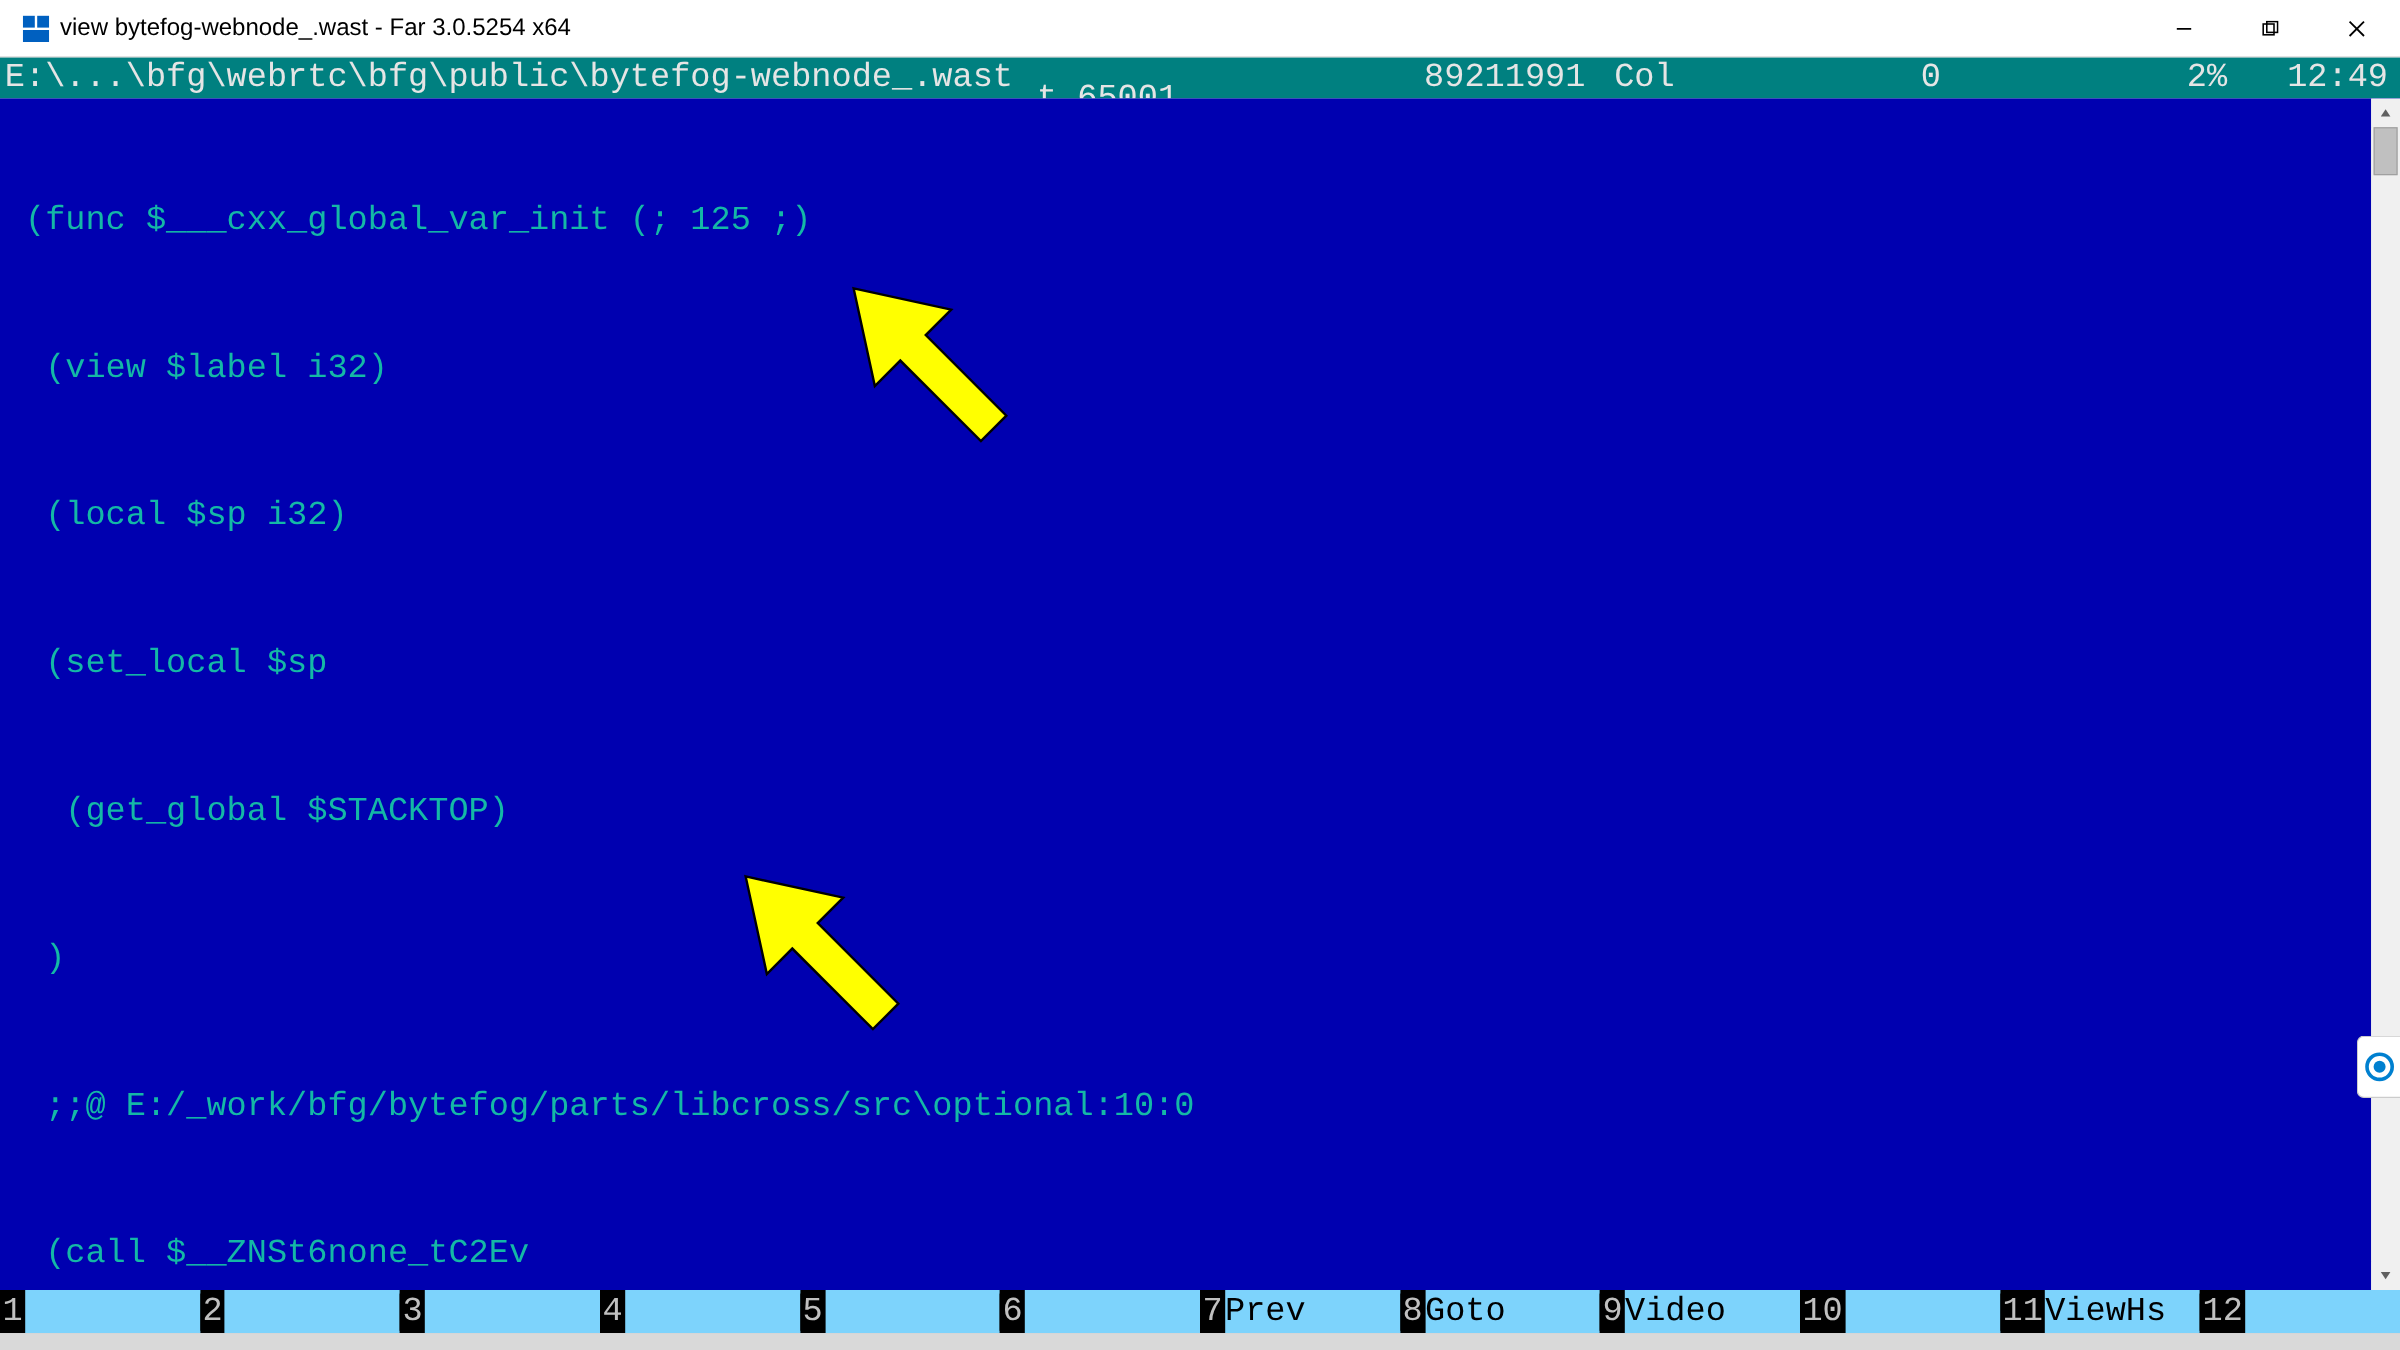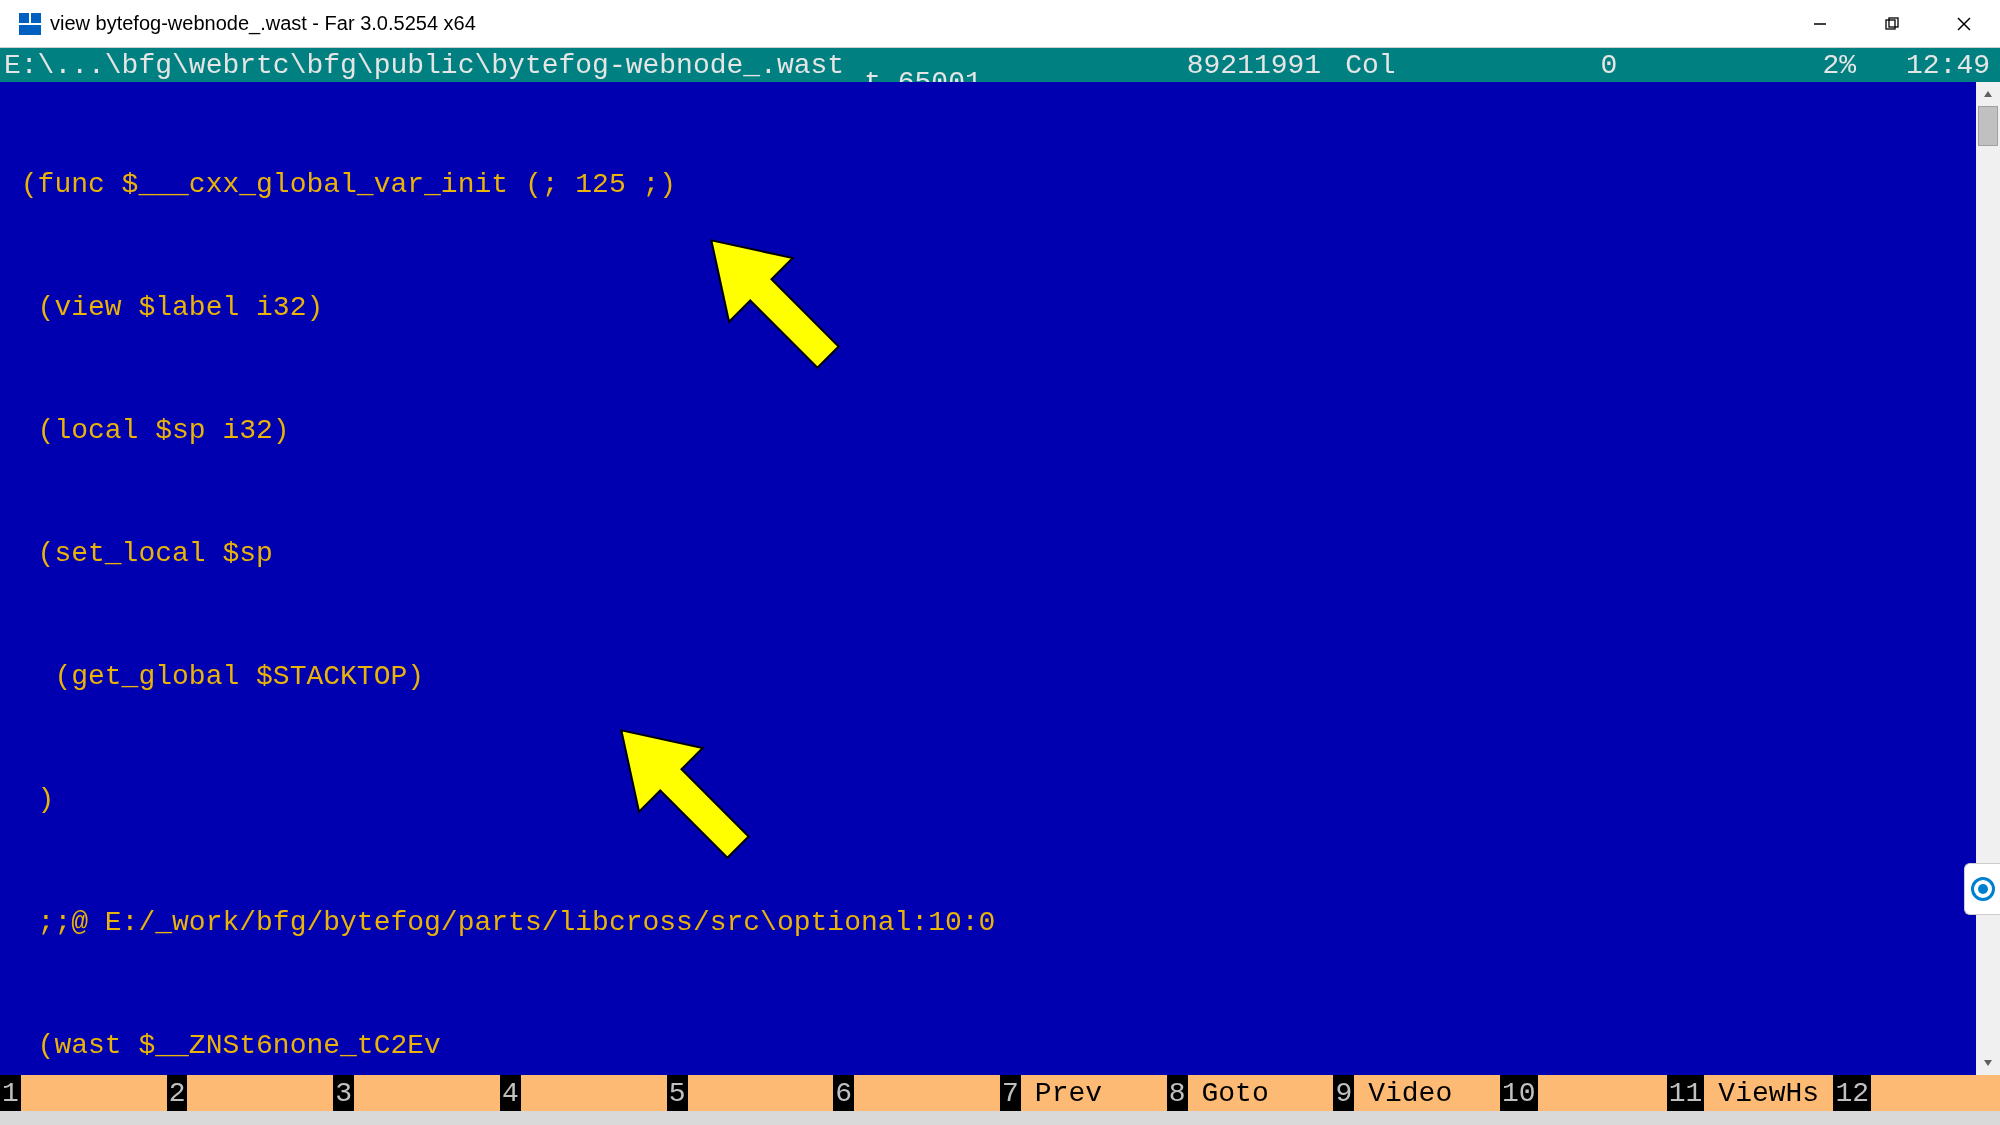--- a/index.html
+++ b/index.html
@@ -48,21 +48,21 @@
     padding: 0 4px;
     white-space: pre;
   }
   .statusbar .path { flex: 0 0 auto; }
   .statusbar .spacer { flex: 1; }
   .statusbar .seg { margin-left: 40px; }
   
   .content {
     flex: 1;
     background: #0000b0;
-    color: #eab308;
+    color: #14b8a6;
     font-size: 28px;
     line-height: 41px;
     padding: 0 4px;
     position: relative;
     overflow: hidden;
     white-space: pre;
   }
   .content .line { display: block; }
   
   .scrollbar {
@@ -104,21 +104,21 @@
     overflow: hidden;
   }
   .keycell {
     flex: 1;
     display: flex;
     align-items: center;
     height: 100%;
     white-space: pre;
   }
   .keynum { color: #c0c0c0; background: #000; padding: 0 2px; }
-  .keylabel { background: #fdba74; color: #000; flex: 1; height: 100%; display: flex; align-items: center; padding-left: 14px; }
+  .keylabel { background: #7dd3fc; color: #000; flex: 1; height: 100%; display: flex; align-items: center; padding-left: 0; }
   
   .overlay-badge {
     position: absolute;
     right: 0;
     bottom: 160px;
     width: 36px;
     height: 52px;
     background: #fff;
     border: 1px solid #ccc;
     border-right: none;
@@ -202,21 +202,21 @@
   </div>
 
   <div class="content">
     <span class="line"> (func $___cxx_global_var_init (; 125 ;)</span>
     <span class="line">  (view $label i32)</span>
     <span class="line">  (local $sp i32)</span>
     <span class="line">  (set_local $sp</span>
     <span class="line">   (get_global $STACKTOP)</span>
     <span class="line">  )</span>
     <span class="line">  ;;@ E:/_work/bfg/bytefog/parts/libcross/src\optional:10:0</span>
-    <span class="line">  (wast $__ZNSt6none_tC2Ev</span>
+    <span class="line">  (call $__ZNSt6none_tC2Ev</span>
     
     
     
     
     
     
     
     
     
     

